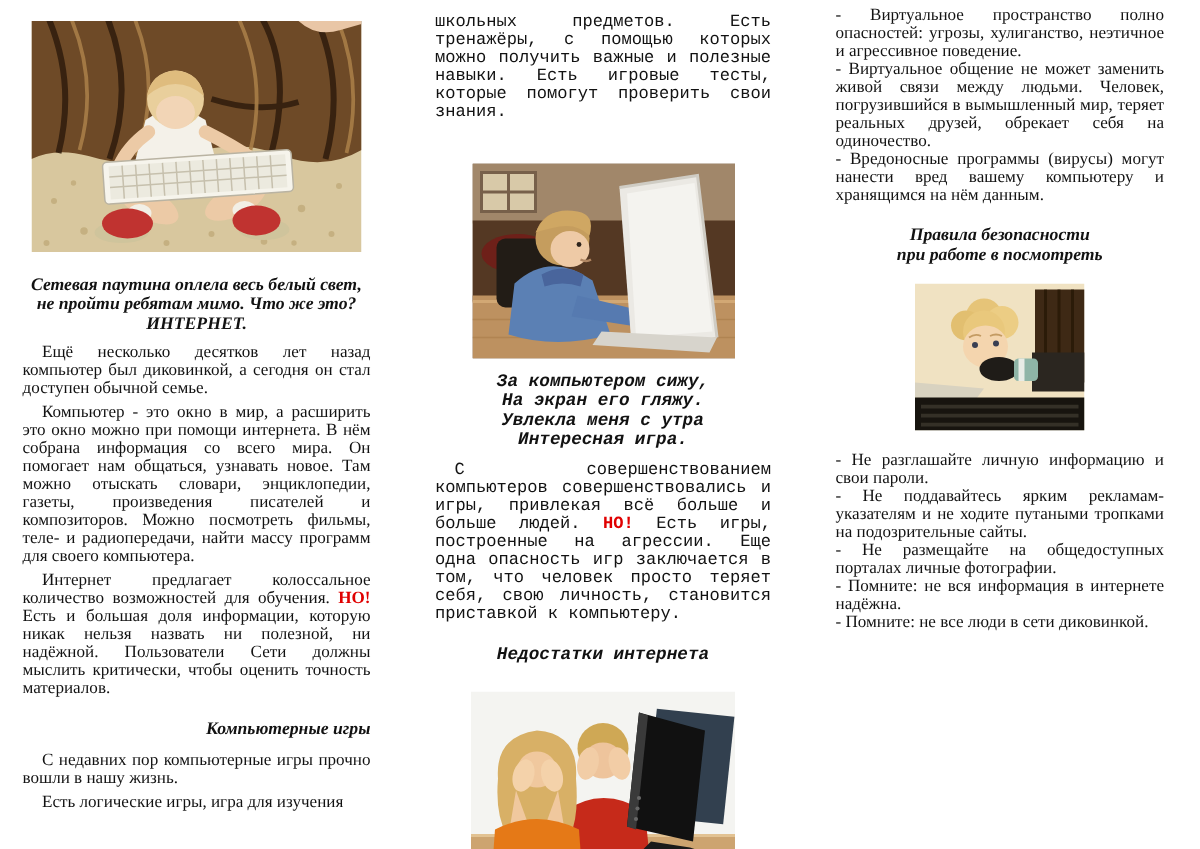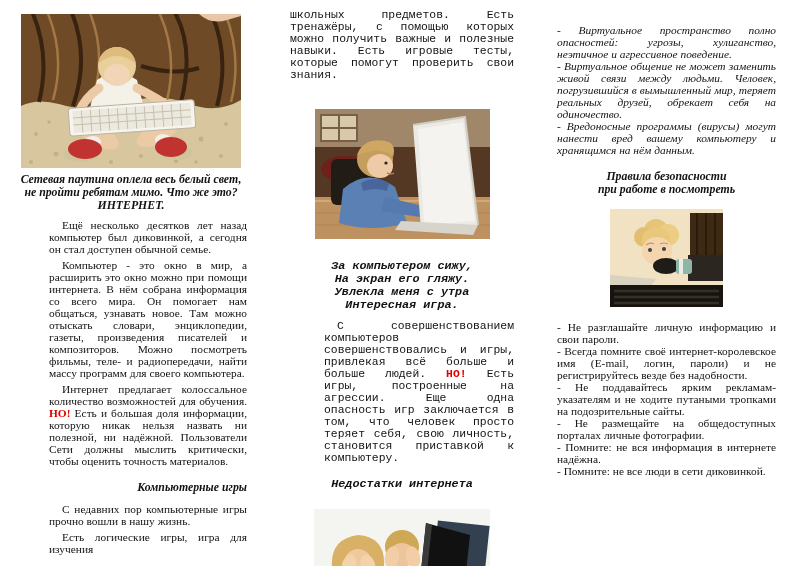--- a/index.html
+++ b/index.html
@@ -8,47 +8,47 @@
     position:relative; width:800px; height:566px; background:#ffffff;
     font-family:"Liberation Serif","DejaVu Serif",serif;
     color:#121212; overflow:hidden;
   }
   .panel { position:absolute; top:0; }
   #panel1 { left:15px;  width:232px; }
   #panel2 { left:290px; width:224px;font-family:Liberation Mono, monospace; }
   #panel3 { left:557px; width:219px; }
 
   .body { font-size:11.4px; line-height:12px; text-align:justify; margin:0 0 4px 0; }
-  .indent { text-indent:13px;margin-left:34px; }
+  .indent { text-indent:13px; }
   .no { color:var(--accent); font-weight:bold; }
 
   .caption, .heading, .poemline {
     font-weight:bold; font-style:italic; text-align:center;
     font-size:11.8px; line-height:13px; margin:0;
   }
   .photo { margin:0; padding:0; display:block; }
   .photo svg { display:block; }
 
   
   #photo1 { margin:14px auto 0 auto; width:220px; height:154px; }
-  #cap1   { margin-top:5px; }
+  #cap1   { margin-top:15px; }
   #title1 { margin-top:0; }
   #p1-1   { margin-top:7px; }
   #h-games{ margin-top:14px; margin-bottom:9px;text-align:right; }
 
   
   #p2-1   { margin-top:9px; }
   #photo2 { margin:28px auto 0 auto; width:175px; height:130px; }
-  #poem   { margin-top:21px; }
+  #poem   { margin-top:9px; }
   #p2-2   { margin-top:8px; }
   #h-drawbacks { margin-top:14px; }
   #photo3 { margin:18px auto 0 auto; width:176px; height:120px; }
 
   
-  #risks  { margin-top:24px;font-style:italic; }
+  #risks  { margin-top:4px; }
   #risks p, #rules p { margin:0; }
   #h-rules{ margin-top:14px;text-align:center; }
   #photo4 { margin:13px auto 0 auto; width:113px; height:98px; }
   #rules  { margin-top:14px;font-family:Liberation Serif, serif; }
 </style>
 </head>
 <body>
 
 <div class="page">
 
@@ -234,21 +234,20 @@
         <rect x="66" y="50" width="16" height="15" rx="3" fill="#8fb5a7"></rect>
         <rect x="69" y="50" width="4" height="15" fill="#e8ece6"></rect>
         <path d="M0,66 L46,70 L40,78 L0,76 Z" fill="#d8d2c0"></path>
         <rect y="76" width="113" height="22" fill="#17140f"></rect>
         <path d="M4,82 H109 M4,88 H109 M4,94 H109" stroke="#3c382e" stroke-width="2.5" opacity="0.8"></path>
       </svg>
     </figure>
 
     <div id="rules">
       <p class="body">- Не разглашайте личную информацию и свои пароли.</p>
-      <p class="body">- Всегда помните своё интернет-королевское имя (E-mail, логин, пароли) и не регистрируйтесь везде без надобности.</p>
       <p class="body">- Не поддавайтесь ярким рекламам-указателям и не ходите путаными тропками на подозрительные сайты.</p>
       <p class="body">- Не размещайте на общедоступных порталах личные фотографии.</p>
       <p class="body">- Помните: не вся информация в интернете надёжна.</p>
       <p class="body">- Помните: не все люди в сети диковинкой.</p>
     </div>
   </div>
 
 </div>
 
 </body></html>

